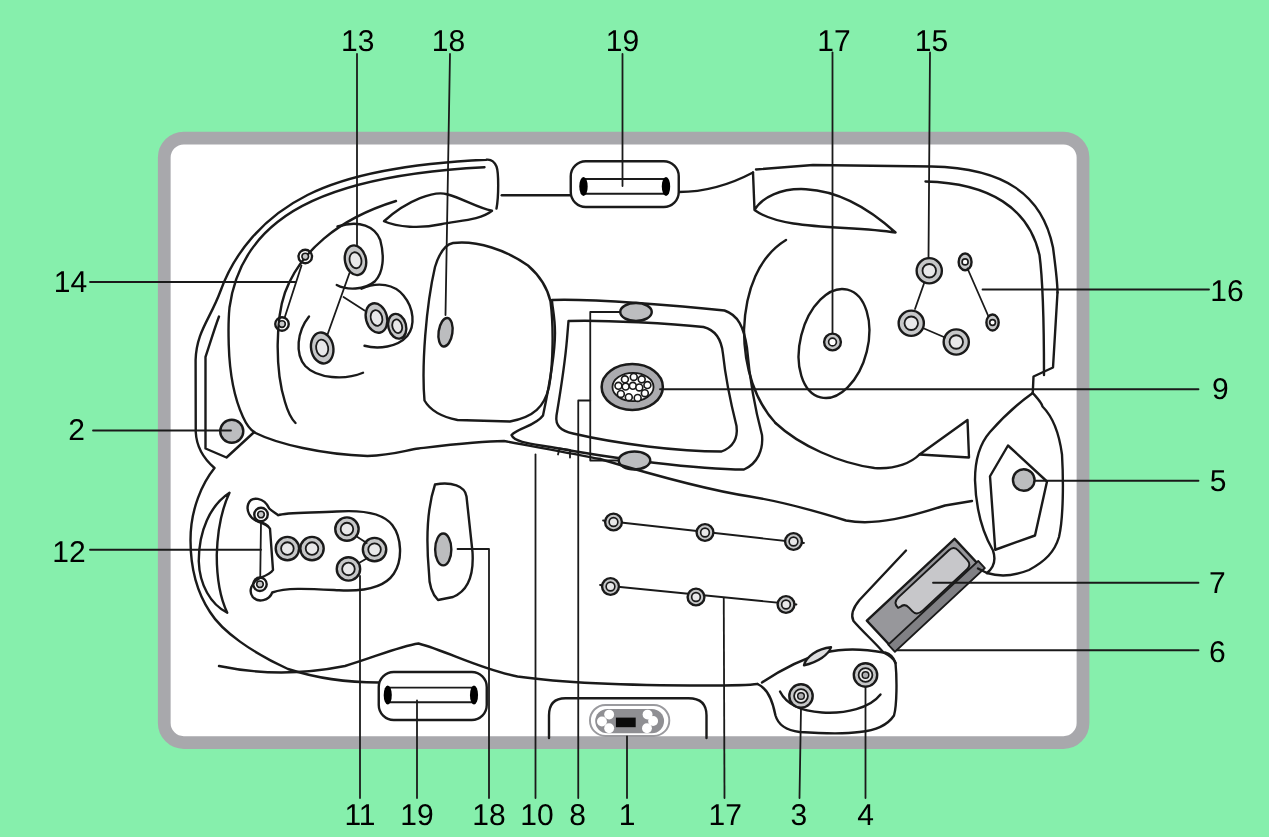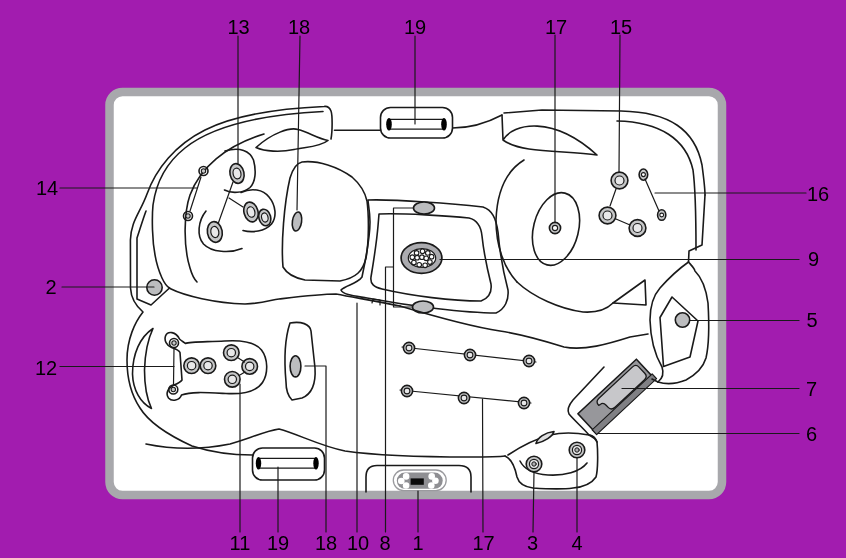--- a/index.html
+++ b/index.html
@@ -1,16 +1,16 @@
 <!DOCTYPE html>
 <html><head>
 <meta charset="utf-8">
 <style>
   html,body{margin:0;padding:0;background:#ffffff;}
-  #stage{position:relative;width:846px;height:558px;background:#a21caf;overflow:hidden;}
+  #stage{position:relative;width:846px;height:558px;background:#86efac;overflow:hidden;}
   svg{position:absolute;left:0;top:0;}
   text{font-family:"Liberation Sans",sans-serif;font-size:20px;fill:#000;}
 </style>
 </head>
 <body>
 <div id="stage">
 <svg width="846" height="558" viewBox="0 0 846 558">
 <g fill="none" stroke="#1a1a1a" stroke-width="1.6" stroke-linecap="round" stroke-linejoin="round">
 
 <rect x="109.5" y="92" width="612.5" height="403" rx="13" fill="#ffffff" stroke="#a8a8ac" stroke-width="8.5"></rect>

